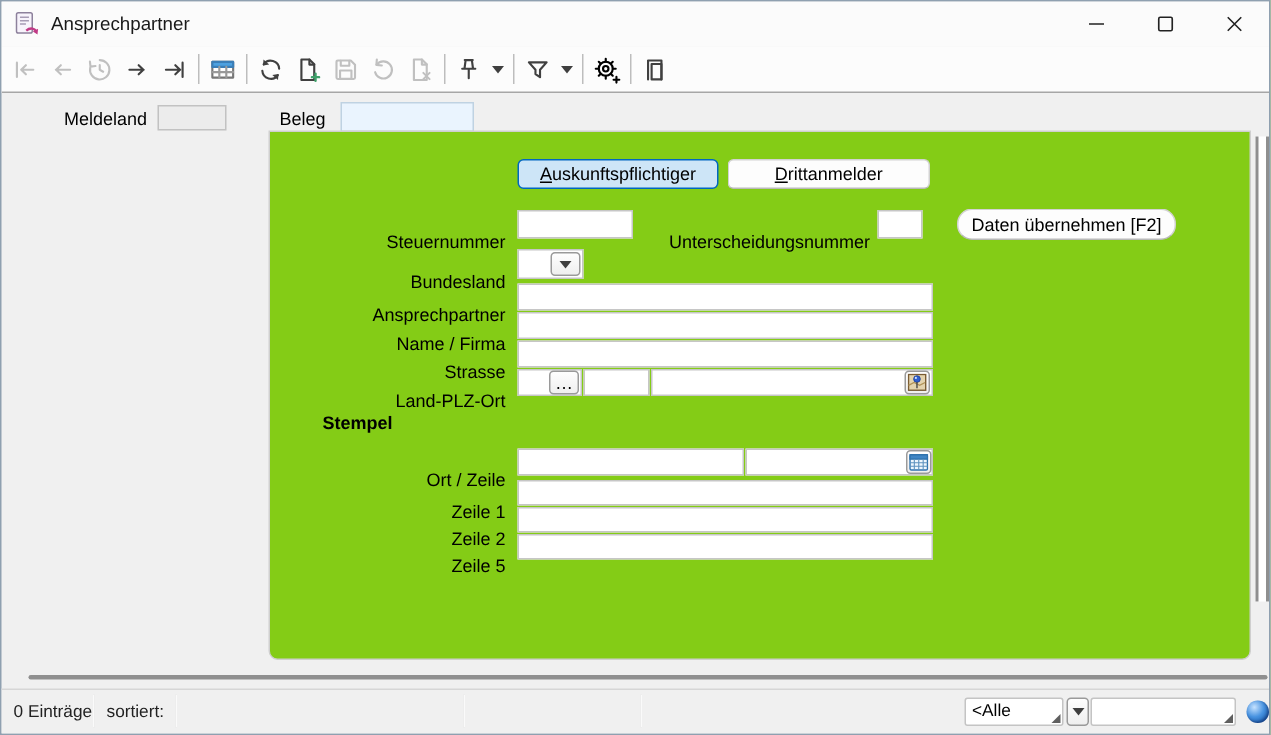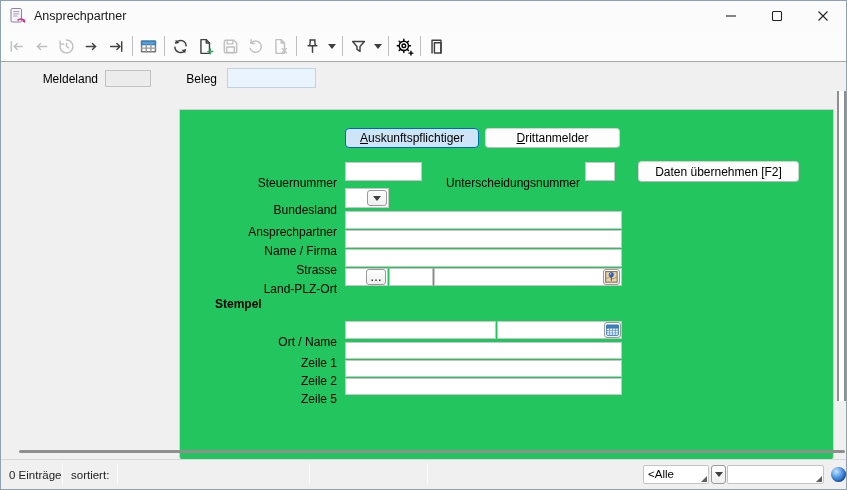--- a/index.html
+++ b/index.html
@@ -28,21 +28,21 @@
   .lbl{position:absolute;font-size:12px;line-height:17px;}
   .r{text-align:right;}
   .inp{position:absolute;border:1px solid #c6c6c6;background:#fff;font:12px "Liberation Sans",sans-serif;padding:0 3px;outline:none;}
   .inp.gray{background:#ececec;border-color:#c2c2c2;}
   .inp.blue{background:#eaf4fe;border-color:#bfd2e2;}
   
   .sidebar{position:absolute;left:8px;top:90px;width:162px;height:353px;background:#fff;border:1px solid #a9a9a9;font-size:12px;}
   .side-item{position:absolute;left:1px;right:1px;height:17px;line-height:16px;padding-left:22px;cursor:default;}
   .side-item.selected{background:#cce8ff;border:1px solid #8ec6f0;}
   
-  .main-panel{position:absolute;left:178px;top:108px;width:655px;height:353px;background:#22c55e;border:1px solid #cfcfcf;border-radius:0 0 6px 6px;}
+  .main-panel{position:absolute;left:178px;top:86px;width:655px;height:353px;background:#84cc16;border:1px solid #cfcfcf;border-radius:0 0 6px 6px;}
   .btn{position:absolute;display:flex;align-items:center;justify-content:center;background:#fdfdfd;border:1px solid #d2d2d2;border-bottom-color:#b9b9b9;border-radius:4px;font-size:12px;cursor:default;}
   .btn.primary{background:#cde5f7;border:1px solid #0067c0;}
   .btn-label{display:block;width:100%;text-align:center;}
   .btn-label.accel::first-letter{text-decoration:underline;}
   .fl{position:absolute;left:0;width:157px;text-align:right;font-size:12px;height:18px;line-height:18px;margin-top:12px;}
   .fin{position:absolute;border:1px solid #c6c6c6;background:#fff;font:12px "Liberation Sans",sans-serif;padding:0 3px;outline:none;}
   .mini-btn{position:absolute;display:flex;align-items:center;justify-content:center;background:linear-gradient(#fefefe,#efefef);border:1px solid #9a9a9a;border-radius:3px;font-size:11px;line-height:1;padding:0;cursor:default;}
   .section{position:absolute;font-size:12px;font-weight:bold;}
   
   .vscroll{position:absolute;left:836px;top:90px;width:9px;height:310px;background:#fff;border-left:2px solid #8f8f8f;border-right:2px solid #8f8f8f;}
@@ -208,21 +208,21 @@
       <span class="btn-label accel">Auskunftspflichtiger</span>
     </div>
     <div class="btn" style="left:305px;top:18px;width:135px;height:20px;">
       <span class="btn-label accel">Drittanmelder</span>
     </div>
 
     <span class="fl" style="top:52px;">Steuernummer</span>
     <input class="fin" style="left: 165px; top: 52px; width: 77px; height: 19px;" value="">
     <span class="fl" style="left:260px;width:140px;top:52px;">Unterscheidungsnummer</span>
     <input class="fin" style="left: 405px; top: 52px; width: 30px; height: 19px;" value="">
-    <div class="btn" style="left:458px;top:51px;width:161px;height:21px;">
+    <div class="btn" style="left:458px;top:51px;width:146px;height:21px;border-radius:10px;">
       <span class="btn-label">Daten übernehmen [F2]</span>
     </div>
 
     <span class="fl" style="top:79px;">Bundesland</span>
     <input class="fin" style="left: 165px; top: 78px; width: 44px; height: 20px;" value="">
     <div class="mini-btn" style="left:187px;top:80px;width:20px;height:16px;">
         <span class="caret"></span>
       </div>
 
     <span class="fl" style="top:101px;">Ansprechpartner</span>
@@ -244,21 +244,21 @@
         <rect x="0.7" y="0.7" width="12.4" height="11.4" fill="#e3d3ae" stroke="#7a5c33" stroke-width="1"></rect>
         <path d="M0.7 8.5l4-2 4 2 4-2" stroke="#b09257" fill="none" stroke-width="1"></path>
         <circle cx="6.8" cy="4" r="2.4" fill="#2e5fd0" stroke="#1a3c96" stroke-width=".6"></circle>
         <path d="M6.8 6.2v4.4" stroke="#444" stroke-width="1"></path>
         <circle cx="6" cy="3.2" r=".8" fill="#cfe0ff"></circle>
       </svg>
     </div>
 
     <span class="section" style="left:35px;top:187px;">Stempel</span>
 
-    <span class="fl" style="top:211px;">Ort / Name</span>
+    <span class="fl" style="top:211px;">Ort / Zeile</span>
     <input class="fin" style="left: 165px; top: 211px; width: 151px; height: 18px;" value="">
     <input class="fin" style="left: 317px; top: 211px; width: 125px; height: 18px;" value="">
     <div class="mini-btn" style="left:424px;top:212px;width:17px;height:16px;">
       <svg width="13" height="12" viewBox="0 0 14 13">
         <rect x="0.7" y="1.3" width="12.6" height="11" rx="1" fill="#eef6fd" stroke="#2f72ad" stroke-width="1"></rect>
         <rect x="0.7" y="1.3" width="12.6" height="3.1" fill="#3f85c4" stroke="#2f72ad" stroke-width="1"></rect>
         <path d="M3.8 4.4v7.7M7 4.4v7.7M10.2 4.4v7.7M0.7 7h12.6M0.7 9.6h12.6" stroke="#5f93bf" stroke-width=".8" fill="none"></path>
       </svg>
     </div>
 

